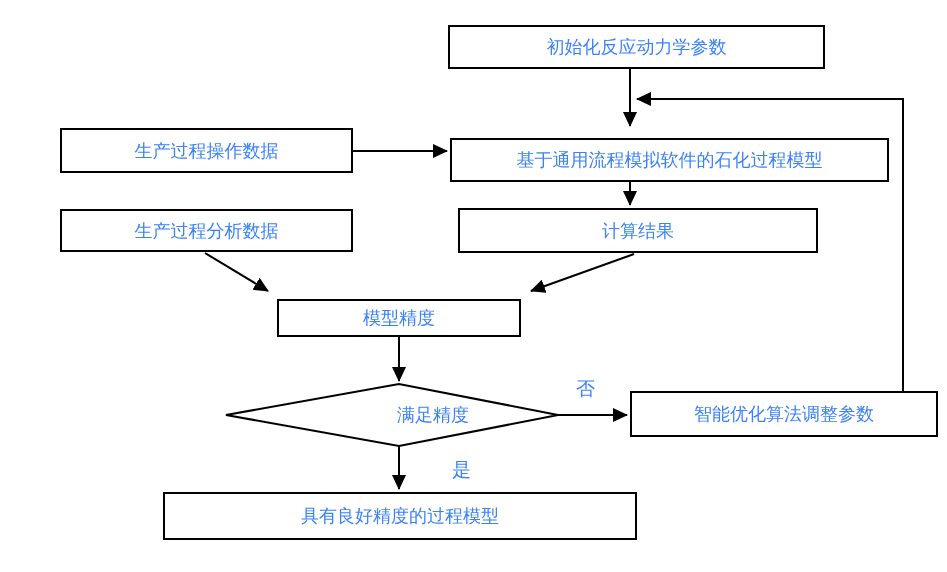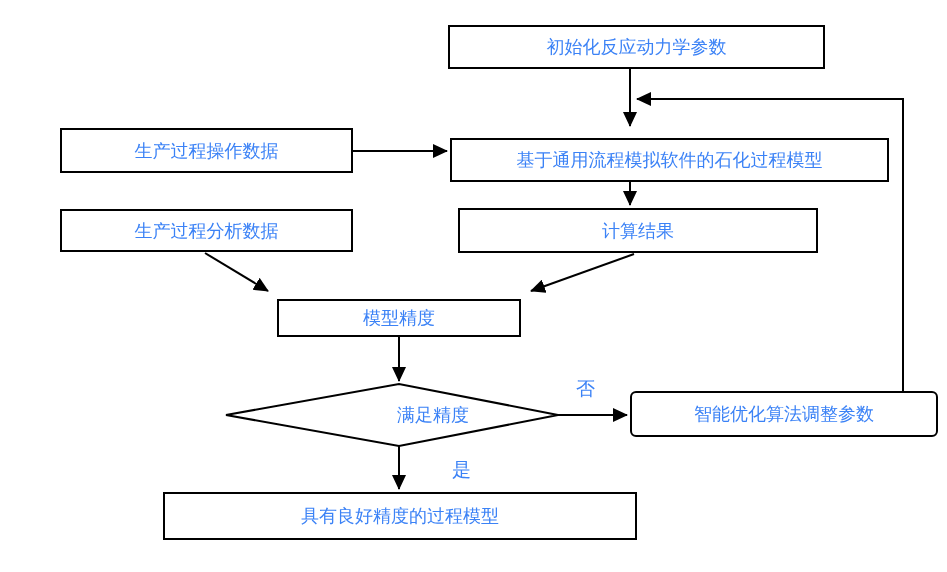--- a/index.html
+++ b/index.html
@@ -44,21 +44,21 @@
     font-size: 18px;
     line-height: 1;
     white-space: nowrap;
   }
   .n-init    { left: 448px; top: 25px;  width: 377px; height: 44px; }
   .n-op      { left: 60px;  top: 128px; width: 293px; height: 45px; }
   .n-model   { left: 450px; top: 138px; width: 439px; height: 44px; }
   .n-analysis{ left: 60px;  top: 209px; width: 293px; height: 43px; }
   .n-calc    { left: 458px; top: 208px; width: 360px; height: 45px; }
   .n-acc     { left: 277px; top: 299px; width: 244px; height: 38px; }
-  .n-opt     { left: 630px; top: 391px; width: 308px; height: 46px; border-radius: 6px; }
+  .n-opt     { left: 630px; top: 391px; width: 308px; height: 46px; }
   .n-final   { left: 163px; top: 492px; width: 474px; height: 48px; }
   .lbl {
     position: absolute;
     font-size: 19px;
     line-height: 1;
     white-space: nowrap;
   }
   .lbl-decision {
     left: 329px;
     top: 406px;

